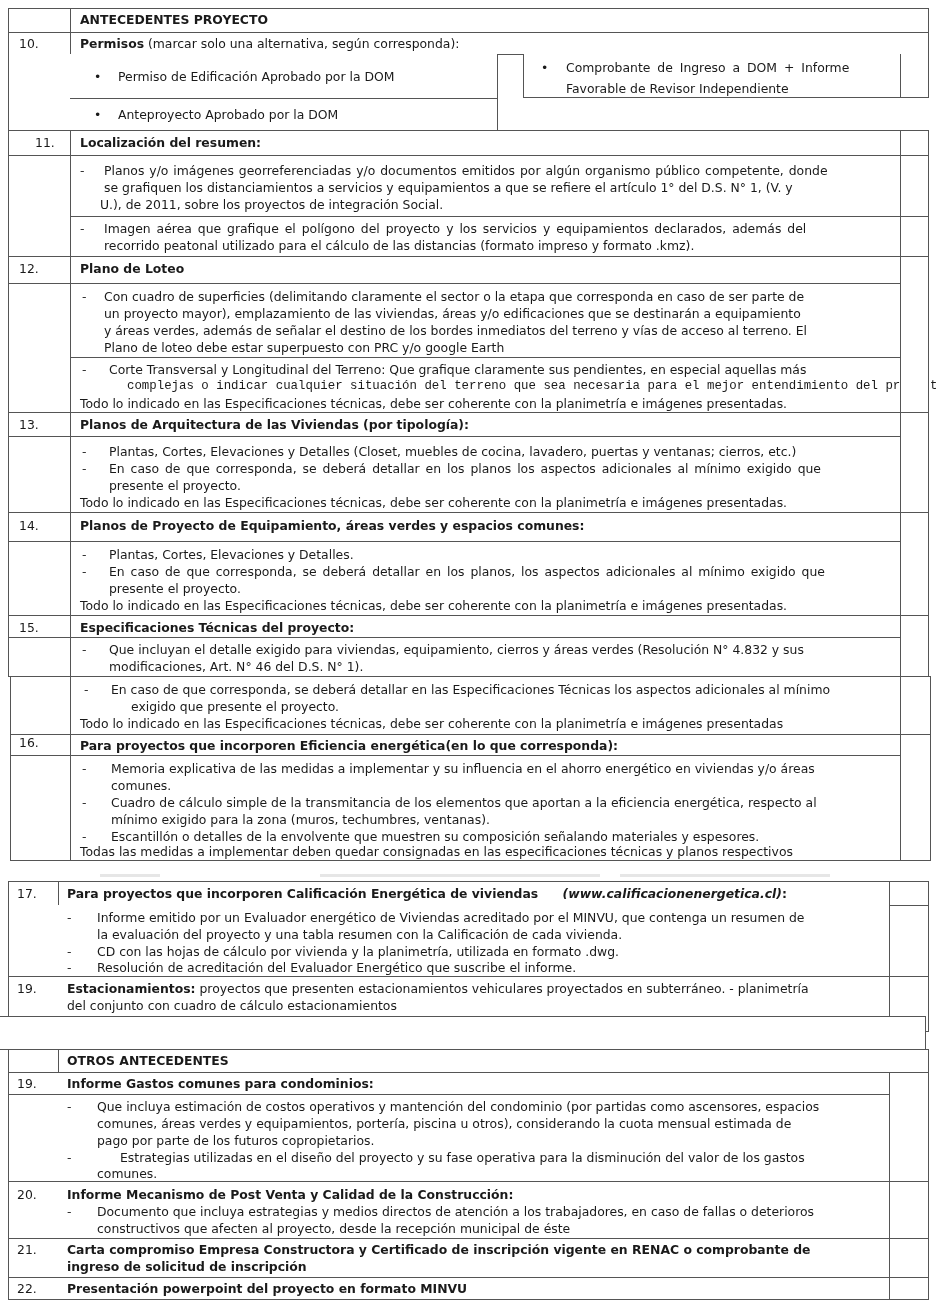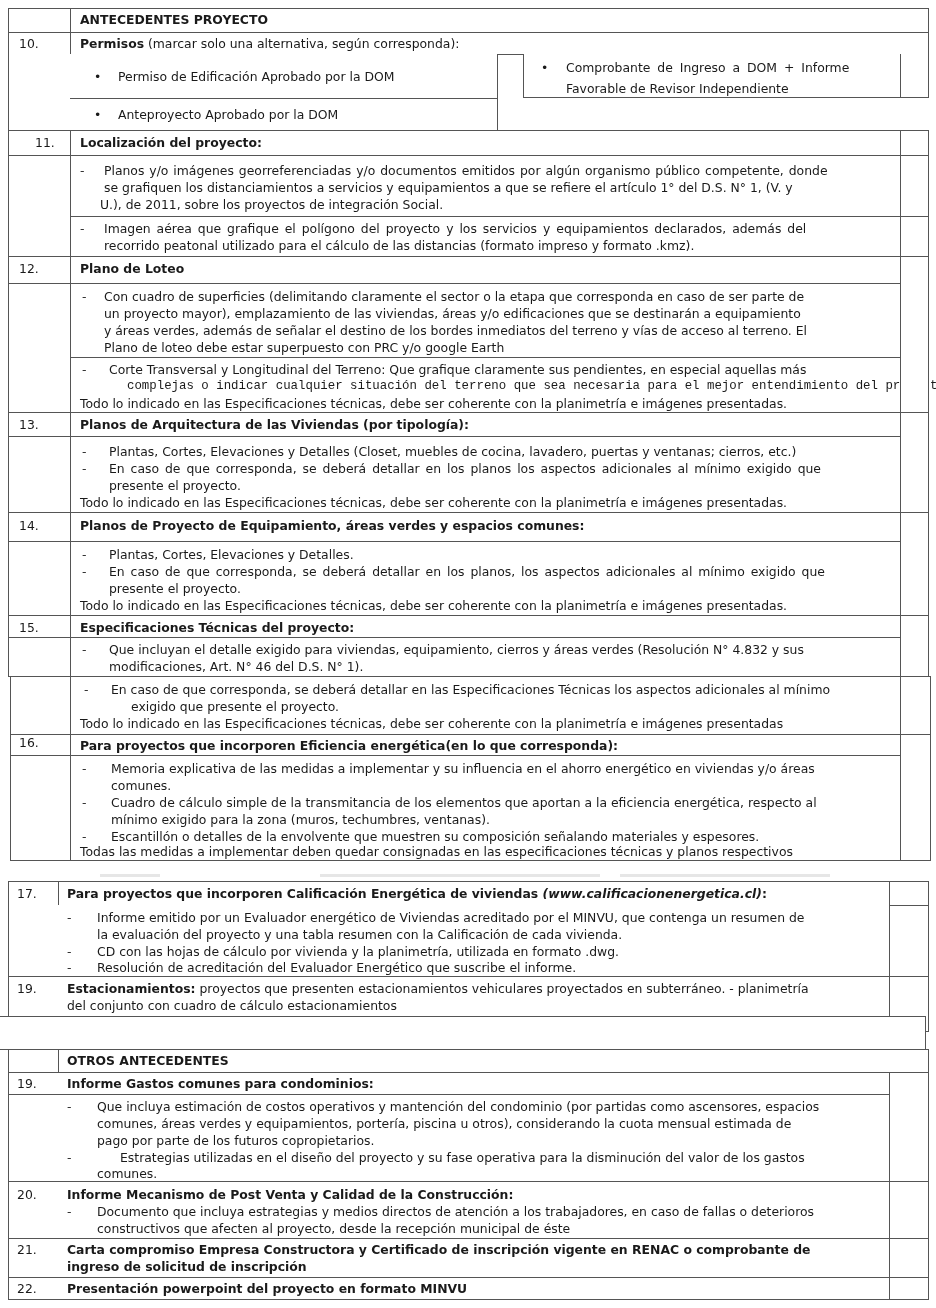--- a/index.html
+++ b/index.html
@@ -2,21 +2,21 @@
 <html><head>
 <meta charset="utf-8">
 <style>
   html, body { margin: 0; padding: 0; background: #ffffff; }
   body { width: 936px; height: 1308px; position: relative; overflow: hidden;
          font-family: "DejaVu Sans", sans-serif; color: #1a1a1a; font-size: 12.4px; }
   .box { position: absolute; border: 1.3px solid #555; box-sizing: border-box; background: #fff; }
   .t { position: absolute; line-height: 17px; white-space: nowrap; }
   .b { font-weight: bold; }
   .u { }
-  .i { font-style: italic; }
+  .i { font-style: italic; margin-left: 20px; }
   .num { position: absolute; line-height: 17px; }
   .dash { position: absolute; line-height: 17px; color: #333; }
   .bullet { position: absolute; line-height: 17px; }
   .vline { position: absolute; width: 0; border-left: 1.3px solid #555; }
   .hline { position: absolute; height: 0; border-top: 1.3px solid #555; }
   .ghost { position: absolute; height: 3px; background: #e6e6e6; }
 </style>
 </head>
 <body>
 
@@ -50,21 +50,21 @@
     <div class="bullet" style="left:94px;top:106px;">•</div>
     <div class="t" style="left:118px;top:106px;">Anteproyecto Aprobado por la DOM</div>
   </div>
 
   <div class="box" style="left:8px;top:130px;width:921px;height:127px;"></div>
   <div class="vline" style="left:70px;top:130px;height:127px;"></div>
   <div class="hline" style="left:8px;top:155px;width:921px;"></div>
   <div class="hline" style="left:70px;top:216px;width:830px;"></div>
   <div class="vline" style="left:900px;top:130px;height:127px;"></div>
   <div class="num" style="left:19px;top:134px;margin-left:16px;">11.</div>
-  <div class="t b" style="left:80px;top:134px;">Localización del proyecto:</div>
+  <div class="t b" style="left:80px;top:134px;">Localización del resumen:</div>
   <div class="dash" style="left:80px;top:162px;">-</div>
   <div class="t" style="left:104px;top:162px;word-spacing:1px;">Planos y/o imágenes georreferenciadas y/o documentos emitidos por algún organismo público competente, donde</div>
   <div class="t" style="left:104px;top:179px;">se grafiquen los distanciamientos a servicios y equipamientos a que se refiere el artículo 1° del D.S. N° 1, (V. y</div>
   <div class="t" style="left:100px;top:196px;">U.), de 2011, sobre los proyectos de integración Social.</div>
   <div class="dash" style="left:80px;top:220px;">-</div>
   <div class="t" style="left:104px;top:220px;word-spacing:2px;">Imagen aérea que grafique el polígono del proyecto y los servicios y equipamientos declarados, además del</div>
   <div class="t" style="left:104px;top:237px;">recorrido peatonal utilizado para el cálculo de las distancias (formato impreso y formato .kmz).</div>
   <div class="box" style="left:900px;top:130px;width:29px;height:26px;"></div>
   <div class="box" style="left:900px;top:155px;width:29px;height:62px;"></div>
   <div class="box" style="left:900px;top:216px;width:29px;height:41px;"></div>

